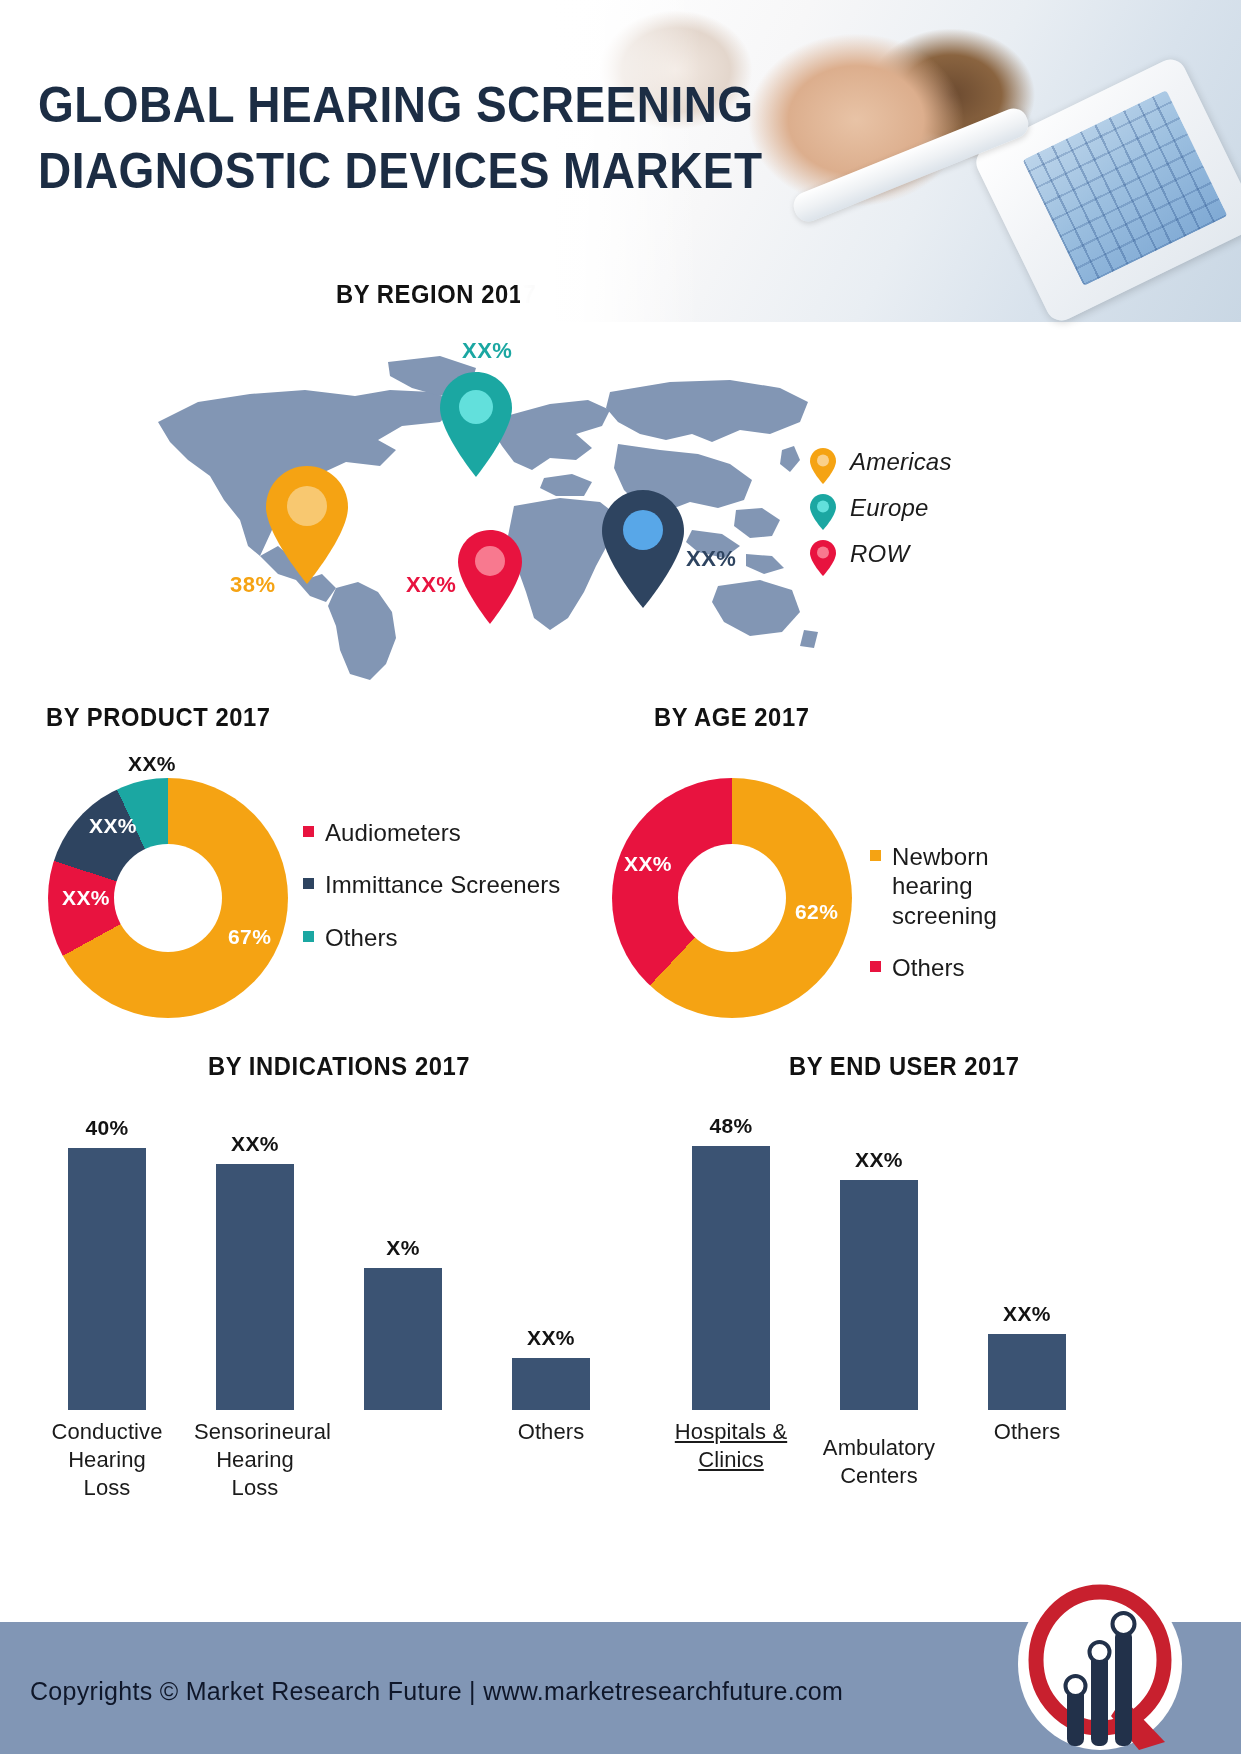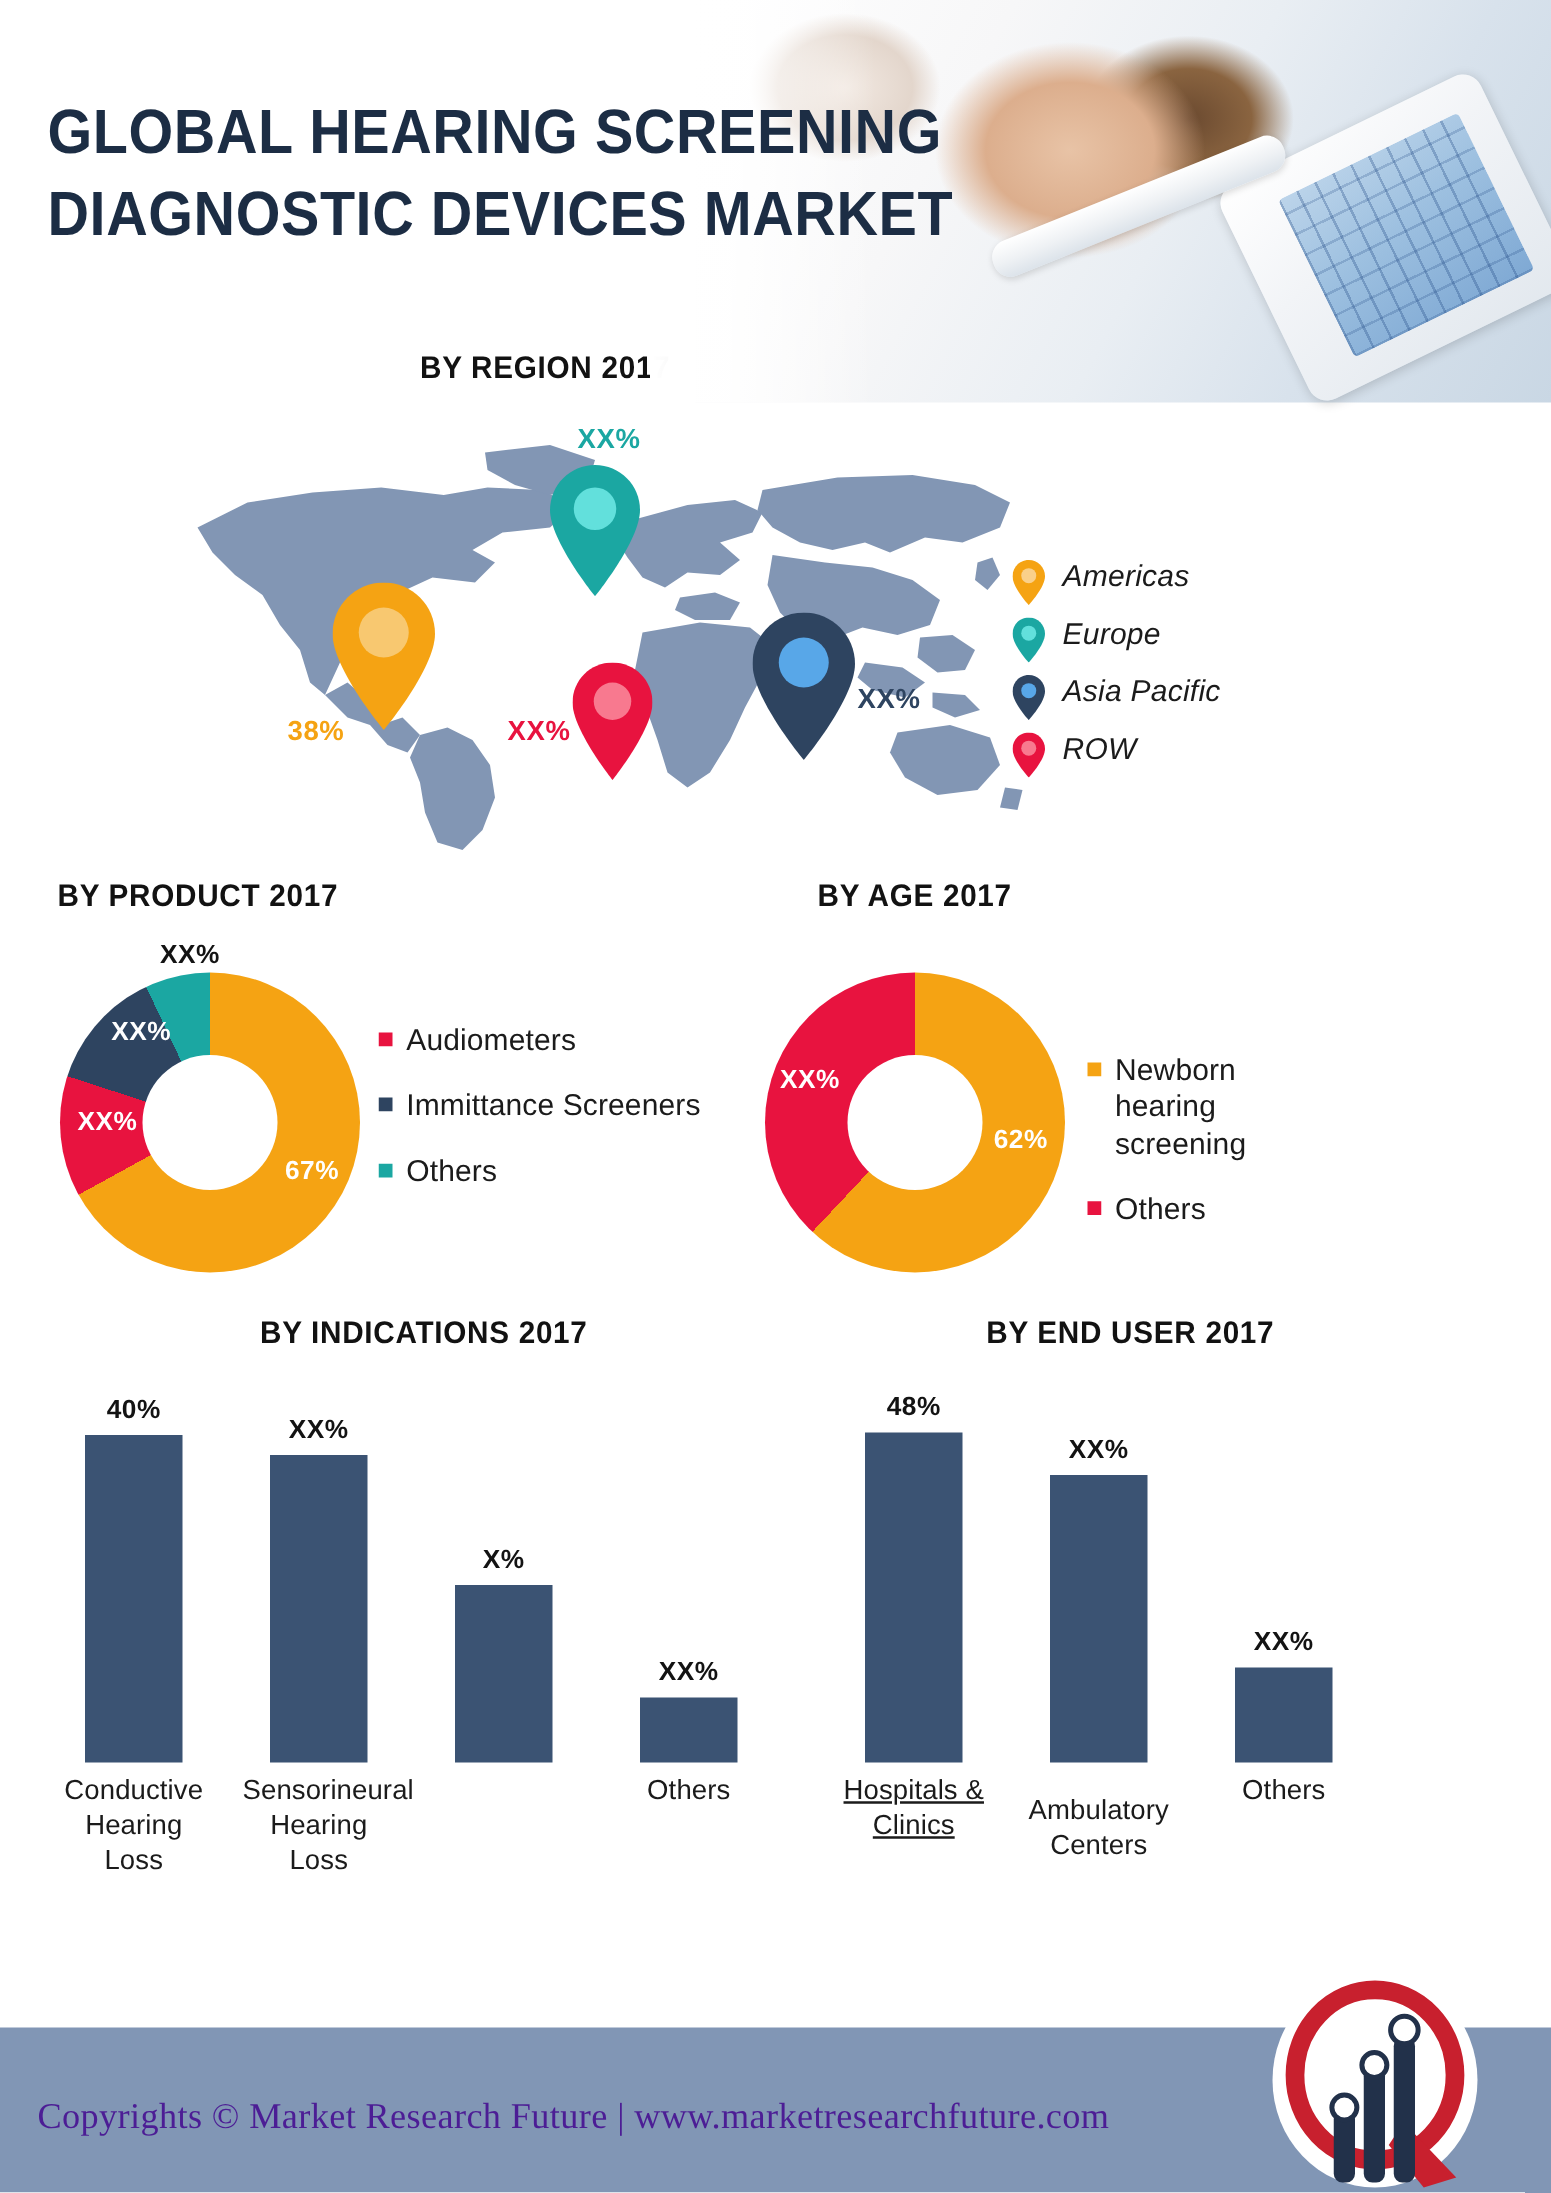--- a/index.html
+++ b/index.html
@@ -122,22 +122,22 @@
     font-size:22px; color:#1b1b1b; line-height:1.28; letter-spacing:.1px;
   }
 
   
   .footer {
     position:absolute; left:0; bottom:0; width:1241px; height:132px;
     background:#8196b5;
   }
   .footer-text {
     position:absolute; left:30px; top:55px;
-    font-family:Liberation Serif, serif;
-    font-size:29px; color:#4c1d95; letter-spacing:.3px;
+    font-family:Liberation Sans, sans-serif;
+    font-size:25px; color:#0f172a; letter-spacing:.3px;
   }
   .logo { position:absolute; right:56px; top:-46px; width:170px; height:176px; }
 </style>
 </head>
 <body>
 
 <div class="header">
   <div class="hero-photo">
     <div class="hero-probe"></div>
   </div>
@@ -226,29 +226,20 @@
     <span class="ml-label">Americas</span>
   </div>
   <div class="ml-row">
     <span class="ml-pin">
       <svg width="26" height="36" viewBox="0 0 26 36">
           <path d="M13 0C5.8 0 0 5.8 0 13c0 9 13 23 13 23s13-14 13-23C26 5.8 20.2 0 13 0z" fill="#1BA7A2"></path>
           <circle cx="13" cy="12.5" r="6" fill="#62E0DC"></circle>
         </svg>
     </span>
     <span class="ml-label">Europe</span>
-  </div>
-  <div class="ml-row">
-    <span class="ml-pin">
-      <svg width="26" height="36" viewBox="0 0 26 36">
-          <path d="M13 0C5.8 0 0 5.8 0 13c0 9 13 23 13 23s13-14 13-23C26 5.8 20.2 0 13 0z" fill="#2E4460"></path>
-          <circle cx="13" cy="12.5" r="6" fill="#58A7E8"></circle>
-        </svg>
-    </span>
-    <span class="ml-label">Asia Pacific</span>
   </div>
   <div class="ml-row">
     <span class="ml-pin">
       <svg width="26" height="36" viewBox="0 0 26 36">
           <path d="M13 0C5.8 0 0 5.8 0 13c0 9 13 23 13 23s13-14 13-23C26 5.8 20.2 0 13 0z" fill="#E8133F"></path>
           <circle cx="13" cy="12.5" r="6" fill="#F8798F"></circle>
         </svg>
     </span>
     <span class="ml-label">ROW</span>
   </div>

